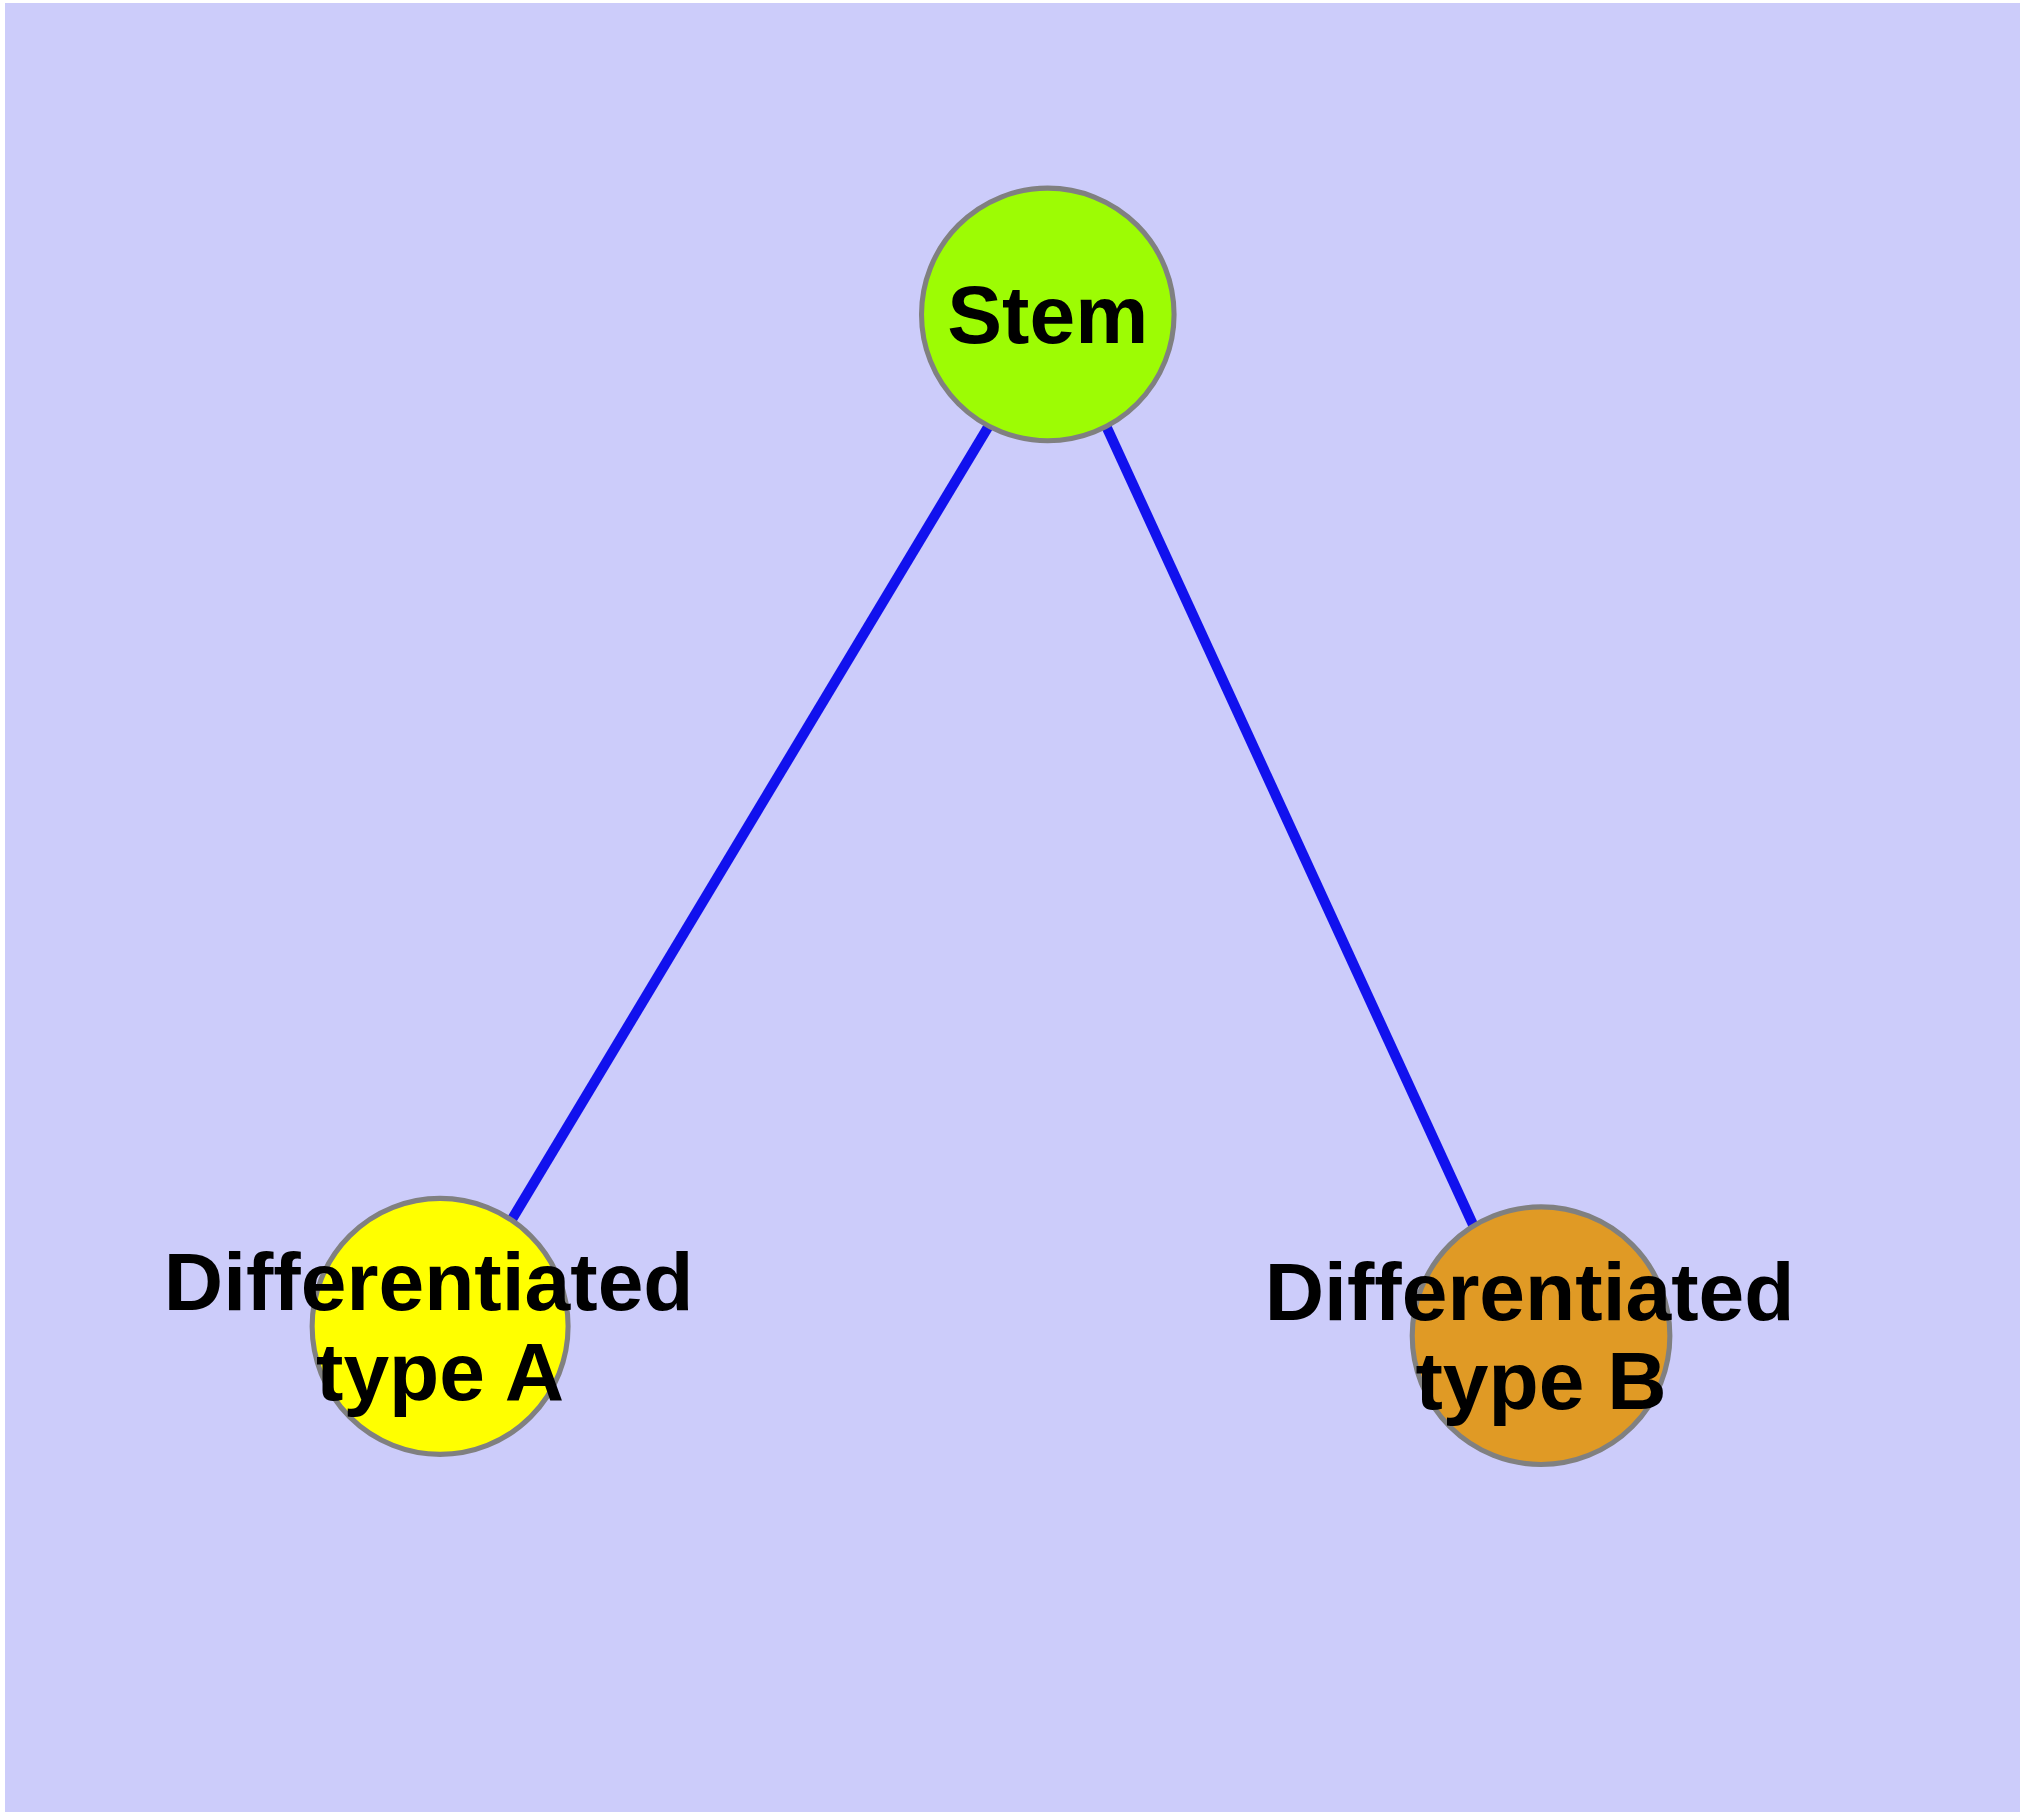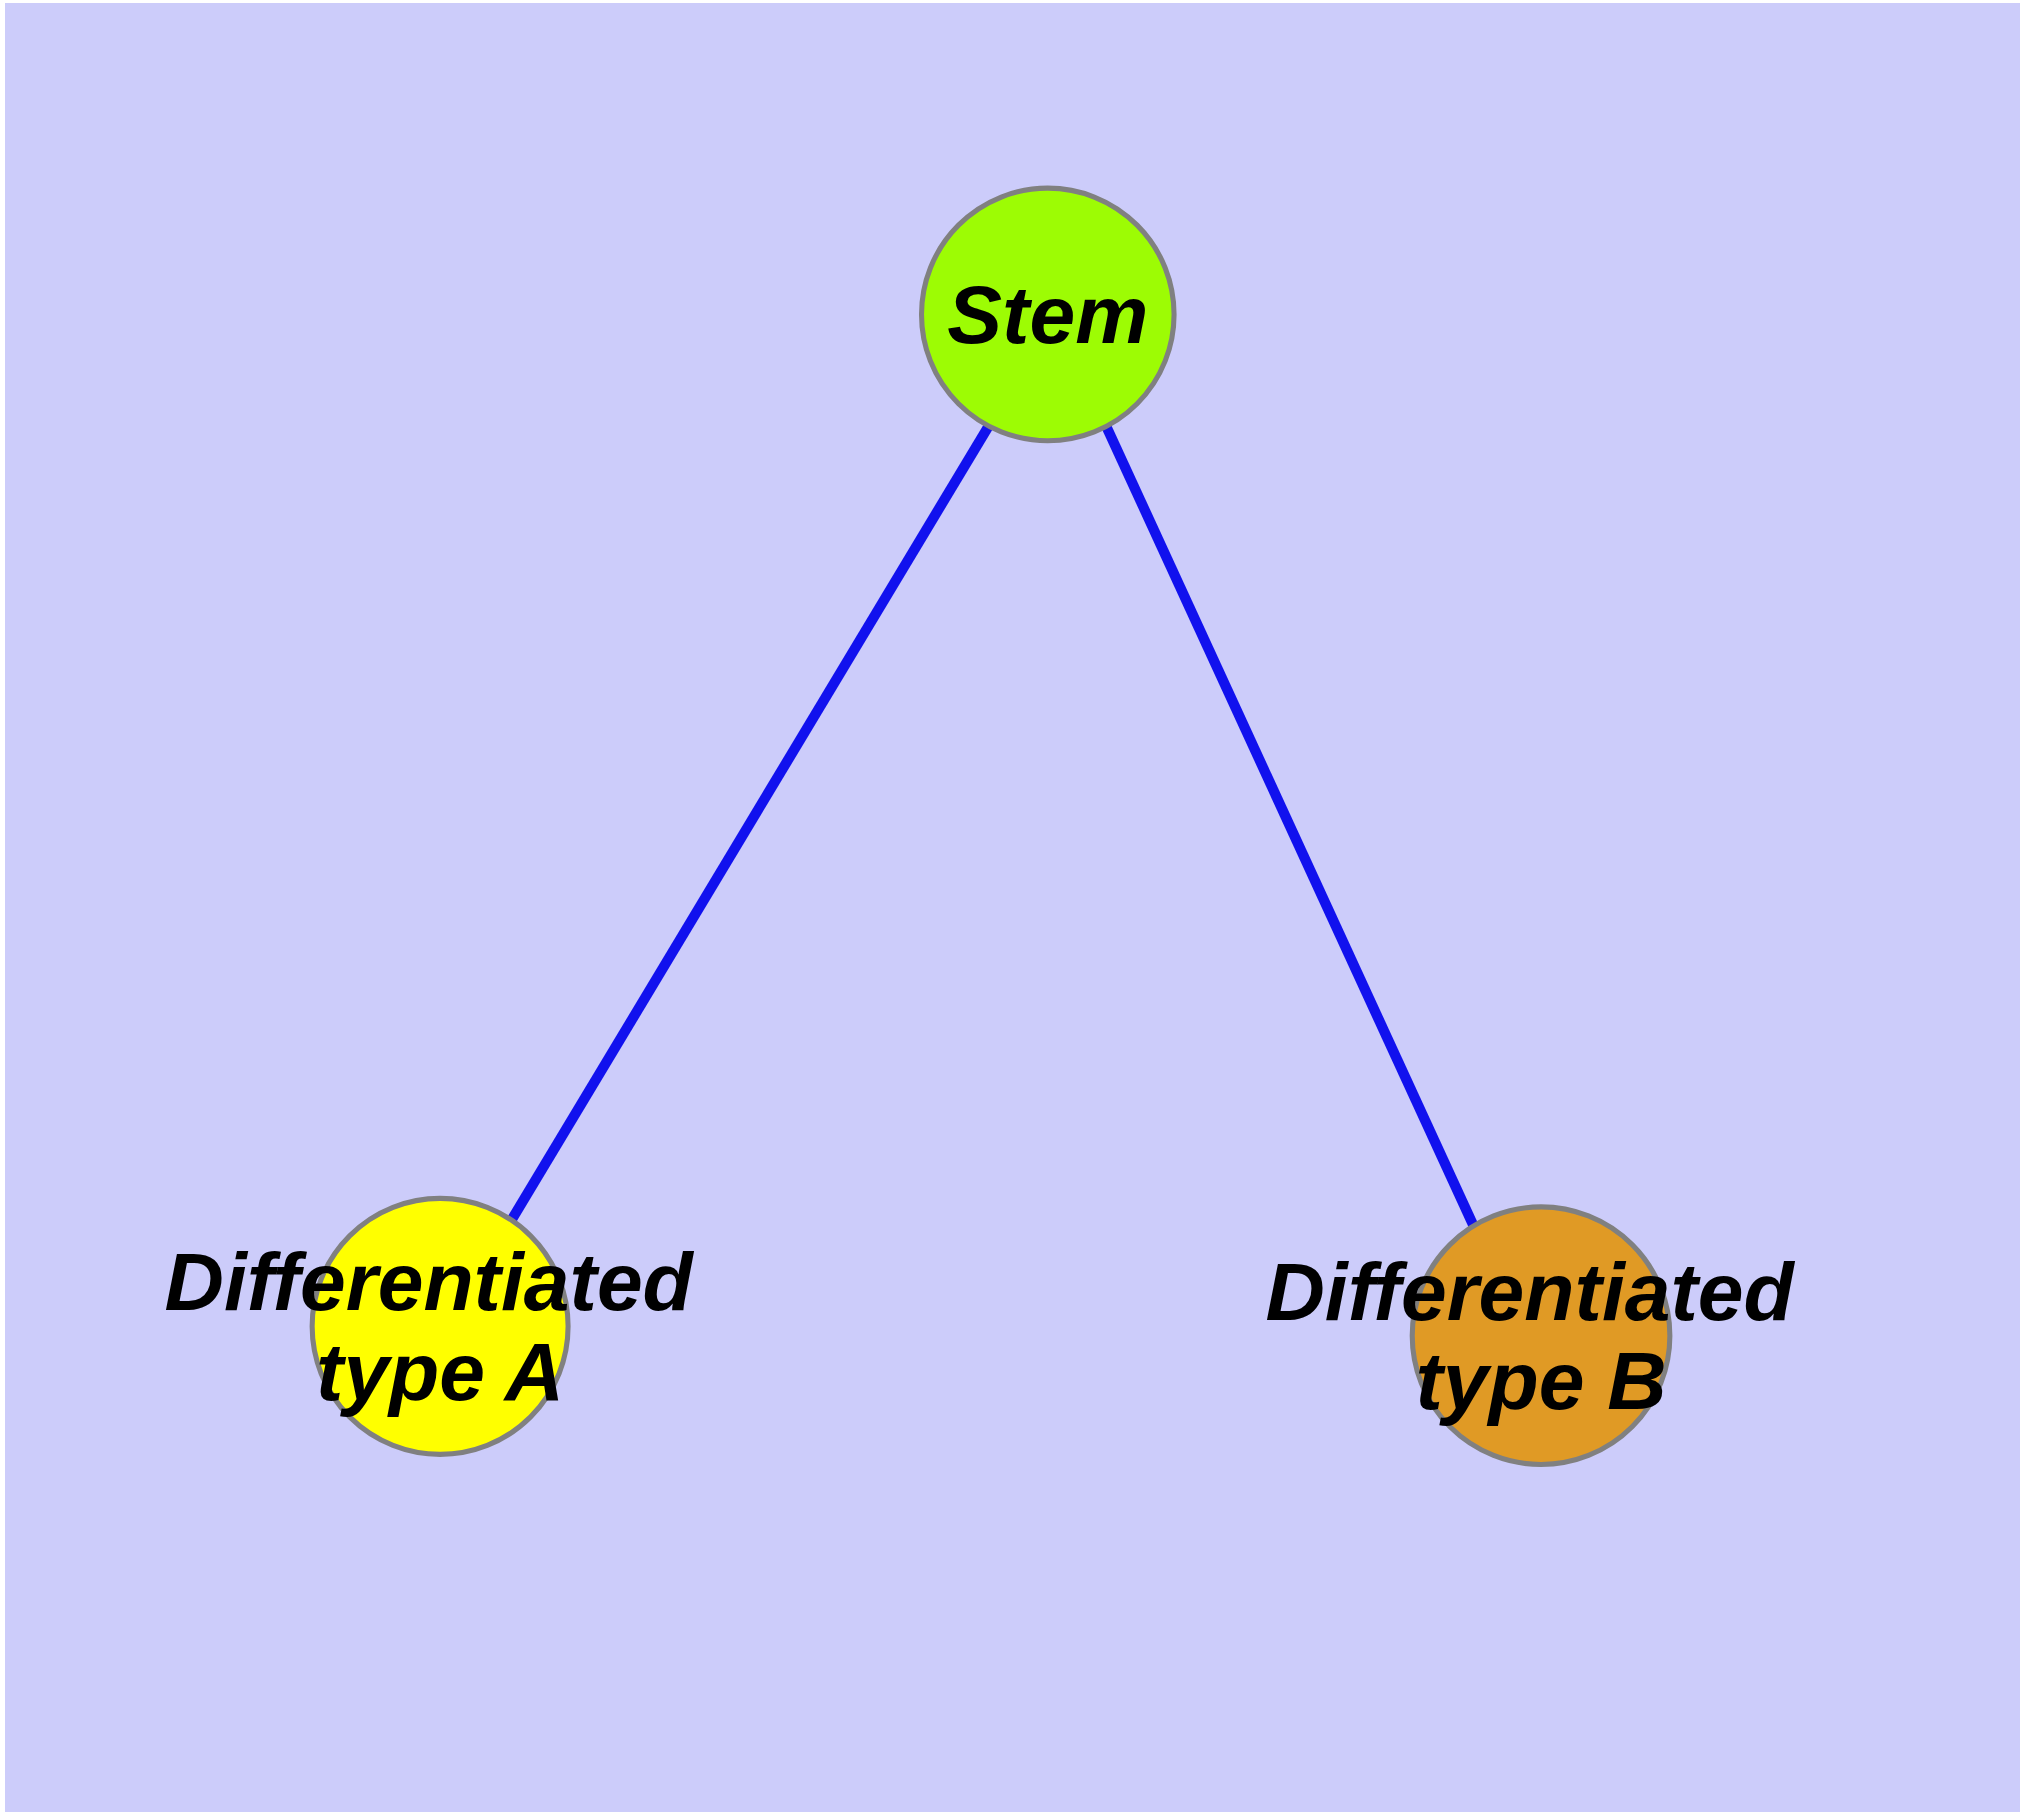--- a/index.html
+++ b/index.html
@@ -7,21 +7,20 @@
     padding: 0;
     background: #ffffff;
   }
   #canvas {
     position: relative;
     width: 2021px;
     height: 1812px;
     background: #ffffff;
     overflow: hidden;
     font-family: "Liberation Sans", sans-serif;
-    font-style: italic;
   }
   #plot-bg {
     position: absolute;
     left: 5.1px;
     top: 3.4px;
     width: 2015px;
     height: 1809px;
     background: #ccccfa;
   }
   #graph-svg {

